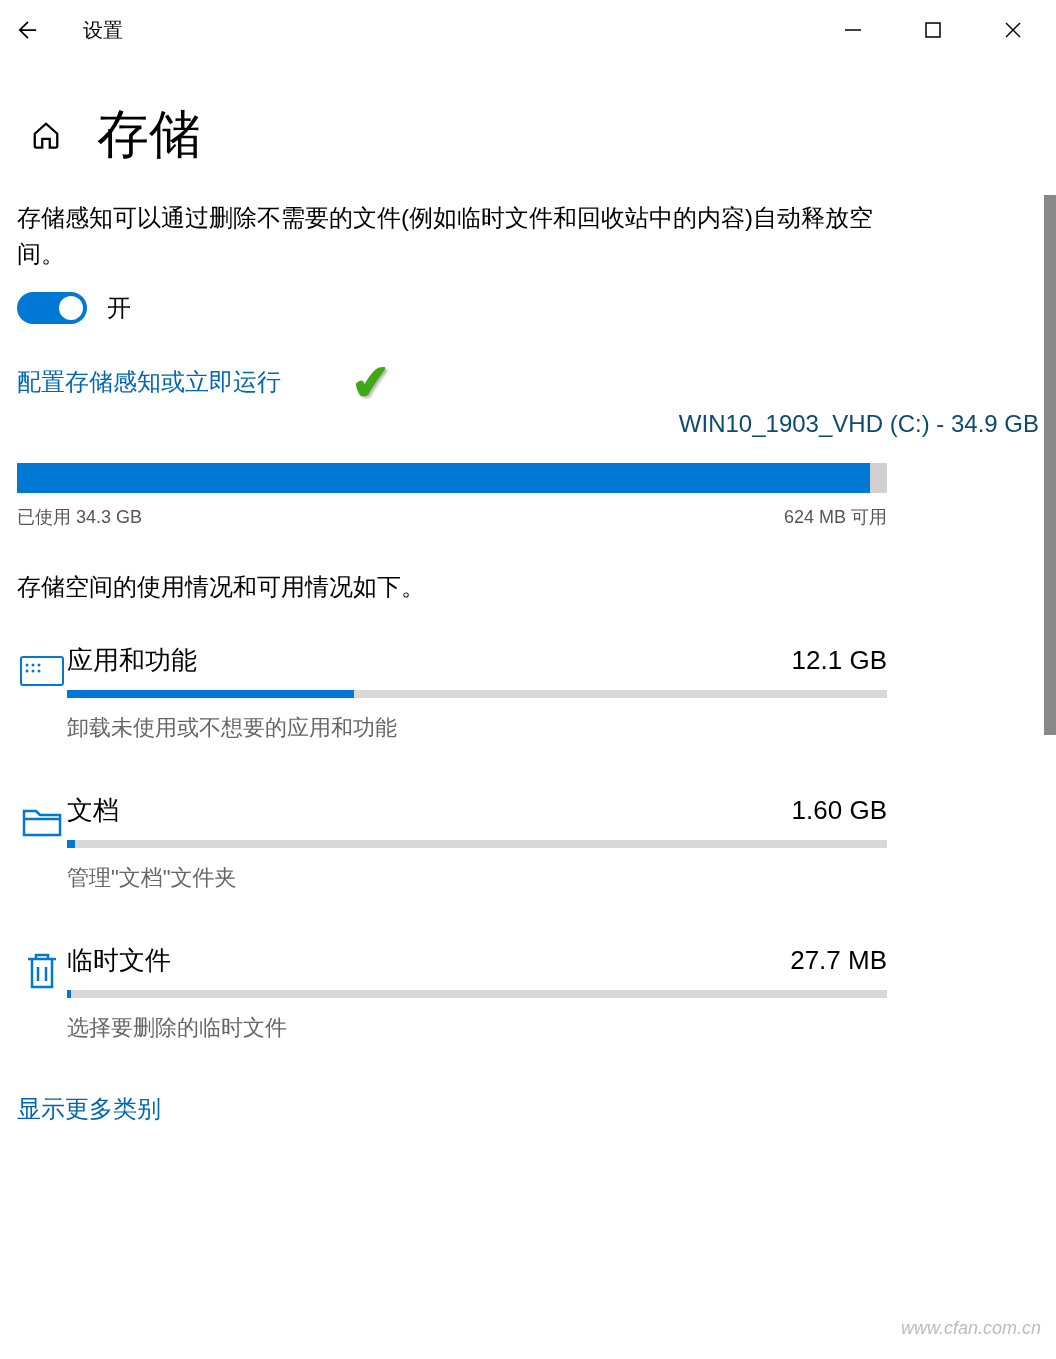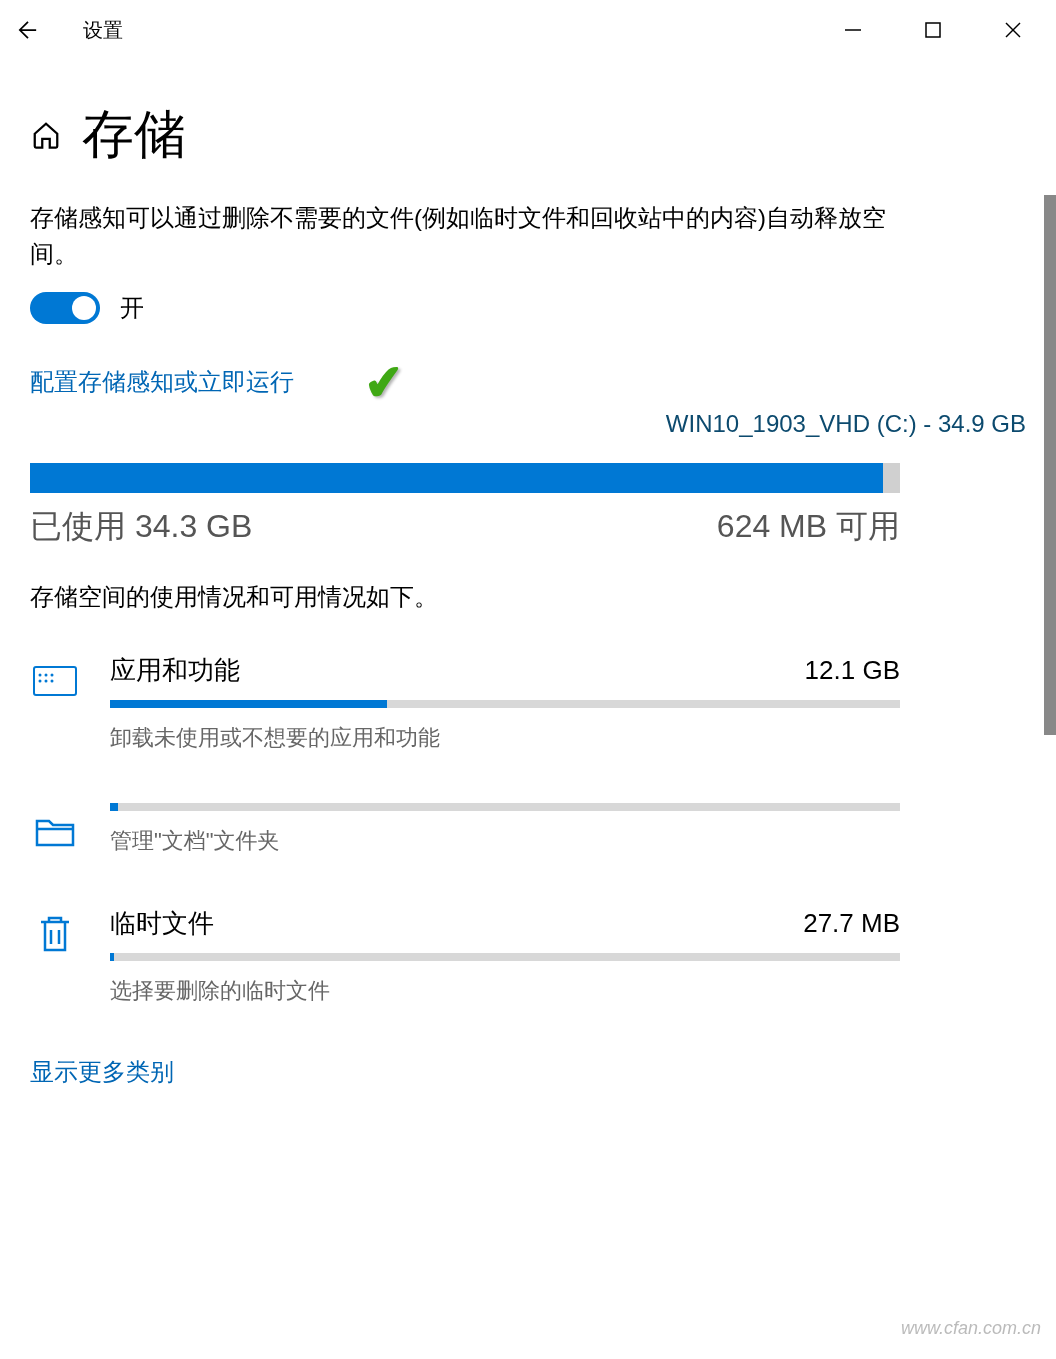--- a/index.html
+++ b/index.html
@@ -45,36 +45,36 @@
       height: 40px;
       display: flex;
       align-items: center;
       justify-content: center;
       cursor: pointer;
     }
     .header-row {
       display: flex;
       align-items: center;
       padding: 40px 30px 30px 30px;
-      gap: 20px;
+      gap: 35px;
     }
     .home-icon {
       width: 32px;
       height: 32px;
       display: flex;
       align-items: center;
       justify-content: center;
     }
     .page-title {
       font-size: 52px;
       font-weight: 400;
       color: #000;
     }
     .content {
-      padding: 0 30px;
+      padding: 0 17px;
       position: relative;
     }
     .description {
       font-size: 24px;
       line-height: 1.5;
       color: #000;
       margin-bottom: 20px;
       max-width: 860px;
     }
     .toggle-row {
@@ -136,34 +136,33 @@
       position: relative;
     }
     .drive-bar-fill {
       height: 100%;
       background: #0078d4;
     }
     .drive-stats {
       display: flex;
       justify-content: space-between;
       width: 870px;
-      font-size: 32px;
+      font-size: 18px;
       color: #555;
-      margin-bottom: 32px;
+      margin-bottom: 42px;
     }
     .usage-desc {
       font-size: 24px;
       color: #000;
       margin-bottom: 40px;
       font-family: Liberation Mono, monospace;
     }
     .category-item {
       display: flex;
       align-items: flex-start;
-      gap: 30px;
       margin-bottom: 50px;
       width: 870px;
     }
     .category-icon {
       width: 50px;
       height: 50px;
       display: flex;
       align-items: center;
       justify-content: center;
       color: #0078d4;
@@ -313,20 +312,24 @@
     </div>
       </div>
       <div class="category-item">
     <div class="category-icon">
           <svg width="44" height="40" viewBox="0 0 44 40" fill="none" stroke="#0078d4" stroke-width="2.5">
             <path d="M4 10 L4 34 L40 34 L40 14 L20 14 L16 10 Z"></path>
             <path d="M4 18 L40 18"></path>
           </svg>
         </div>
     <div class="category-content">
+      <div class="category-header">
+        <span class="category-name">文档</span>
+        <span class="category-size">1.60 GB</span>
+      </div>
       <div class="category-bar">
         <div class="category-bar-fill" style="width:1%"></div>
       </div>
       <div class="category-hint">管理"文档"文件夹</div>
     </div>
       </div>
       <div class="category-item">
     <div class="category-icon">
           <svg width="40" height="44" viewBox="0 0 40 44" fill="none" stroke="#0078d4" stroke-width="2.5">
             <path d="M6 10 L34 10 M10 10 L10 38 L30 38 L30 10 M16 18 L16 32 M24 18 L24 32 M14 10 L14 6 L26 6 L26 10"></path>

